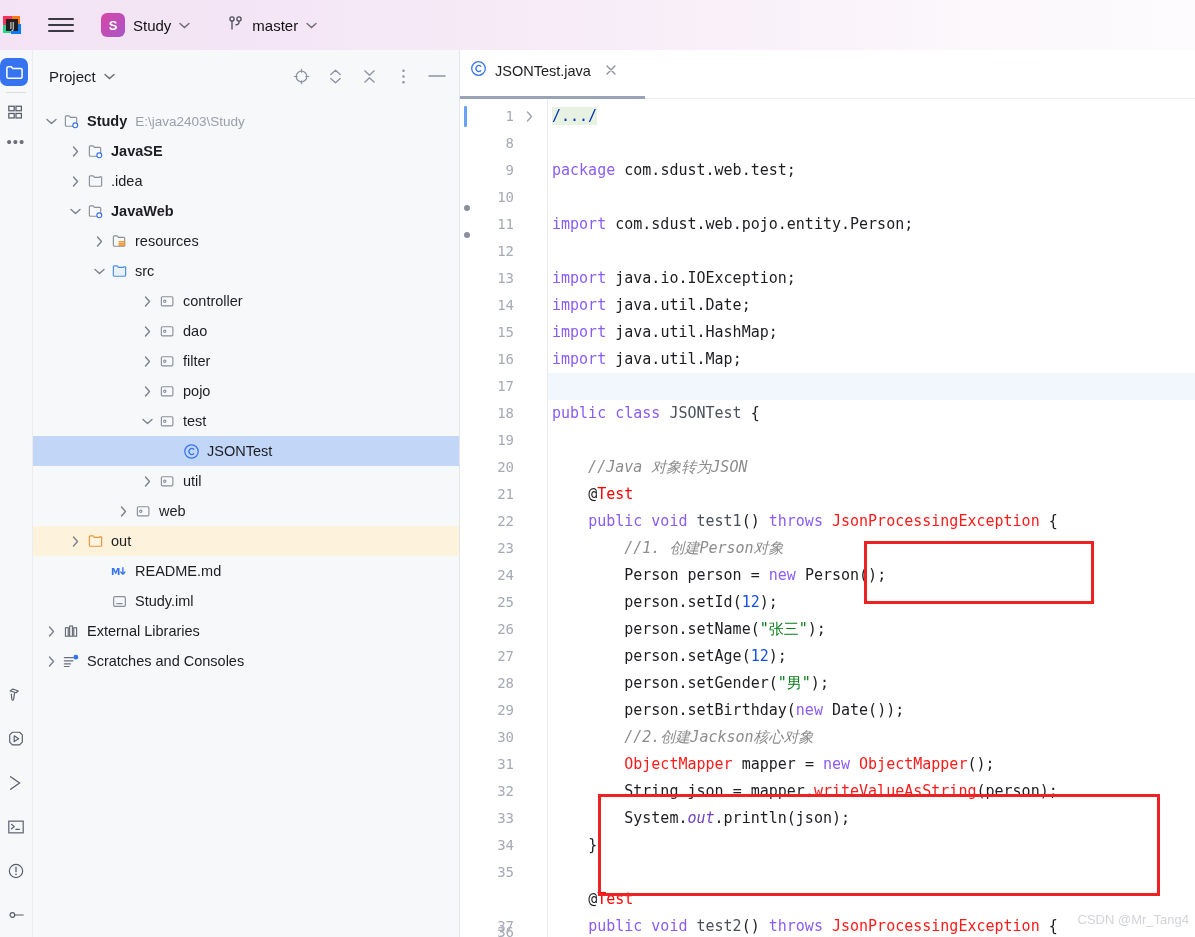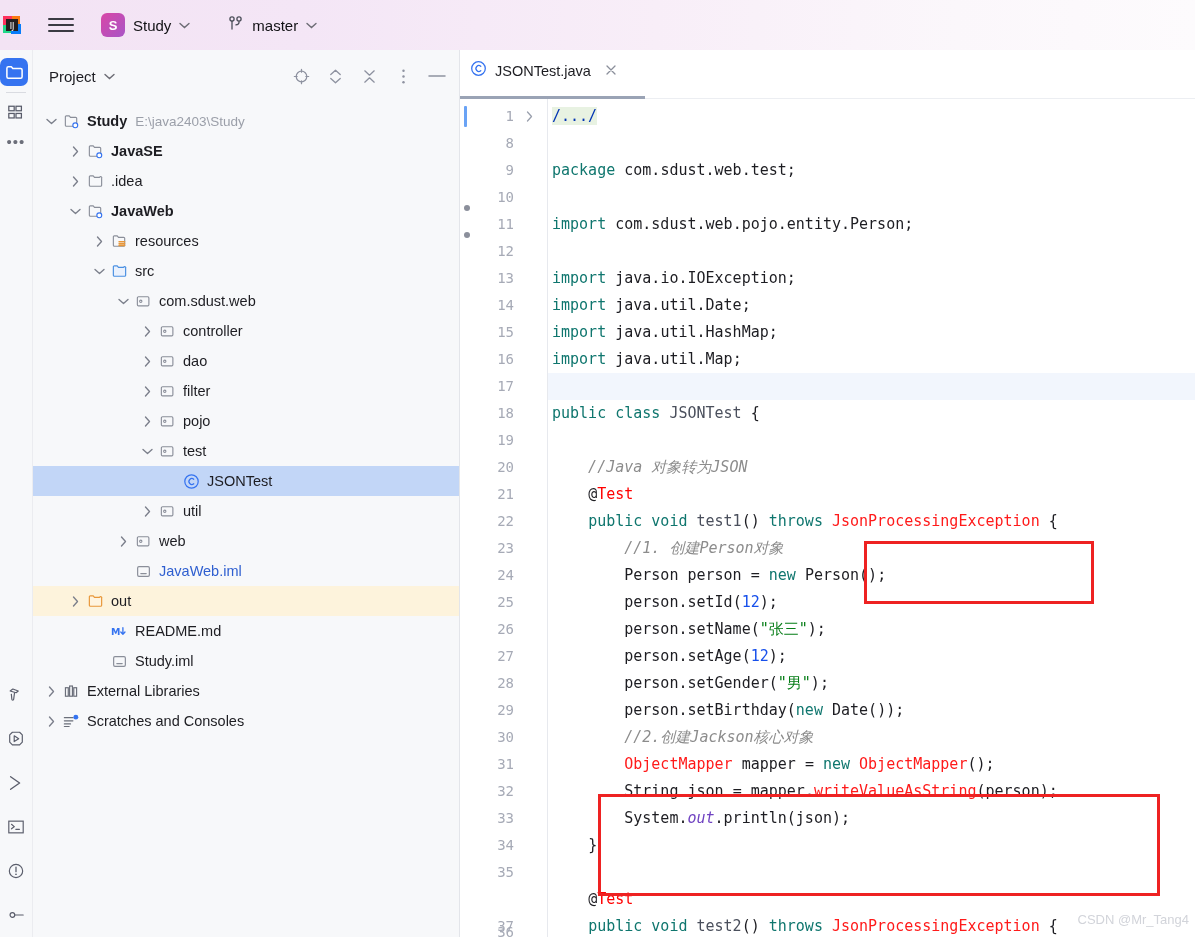--- a/index.html
+++ b/index.html
@@ -143,21 +143,21 @@
   .fold-arrow { position:absolute; left: 66px; color:#9aa0ad; font-size:0; }
 
   .code {
     position: absolute; left: 88px; top: 0; width: 647px; height: 838px;
     font-family: "DejaVu Sans Mono", monospace; font-size: 15px;
     white-space: pre;
   }
   .cline { height: 27px; line-height: 27px; padding-left: 4px; }
   .cline.hl { background: #f2f6fd; }
 
-  .kw   { color: #0f766e; }
+  .kw   { color: #8b5cf6; }
   .str  { color: #067d17; }
   .num  { color: #1750eb; }
   .cmt  { color: #8c8c8c; font-style: italic; }
   .annr { color: #ff0000; }
   .red  { color: #ff1a1a; }
   .pln  { color: #1d1d22; }
   .typ  { color: #4a4f5c; }
   .fld  { color: #6f42c1; font-style: italic; }
   .folded { background: #e8f2e2; color:#0033b3; }
 
@@ -401,151 +401,127 @@
               <path d="M1 1.5L5.5 5.5L10 1.5" stroke="#7b7f8b" stroke-width="1.35" fill="none" stroke-linecap="round" stroke-linejoin="round"></path>
             </svg>
           </span>
           <span class="ticon">
             <svg width="17" height="17" viewBox="0 0 18 18">
               <path d="M2.5 4.2A1.1 1.1 0 013.6 3h3l1.3 1.6h5.5A1.1 1.1 0 0115.5 5.7v7.1A1.1 1.1 0 0114.4 14H3.6a1.1 1.1 0 01-1.1-1.2z" fill="#eaf1fd" stroke="#4a90e2" stroke-width="1.25" stroke-linejoin="round"></path>
             </svg>
           </span>
           <span class="tlabel">src</span>
         </div>
-        <div class="row" style="padding-left: 82px;">
+        <div class="row" style="padding-left: 106px;">
+          <span class="arrow">
+            <svg width="7" height="11" viewBox="0 0 7 11">
+              <path d="M1.5 1L5.5 5.5L1.5 10" stroke="#7b7f8b" stroke-width="1.35" fill="none" stroke-linecap="round" stroke-linejoin="round"></path>
+            </svg>
+          </span>
+          <span class="ticon">
+            <svg width="17" height="17" viewBox="0 0 18 18">
+              <rect x="2.5" y="4" width="12.2" height="9.6" rx="1.2" fill="none" stroke="#8a8e99" stroke-width="1.2"></rect>
+              <circle cx="6.1" cy="8.8" r="1.25" fill="none" stroke="#8a8e99" stroke-width="1.1"></circle>
+            </svg>
+          </span>
+          <span class="tlabel">controller</span>
+        </div>
+        <div class="row" style="padding-left: 106px;">
+          <span class="arrow">
+            <svg width="7" height="11" viewBox="0 0 7 11">
+              <path d="M1.5 1L5.5 5.5L1.5 10" stroke="#7b7f8b" stroke-width="1.35" fill="none" stroke-linecap="round" stroke-linejoin="round"></path>
+            </svg>
+          </span>
+          <span class="ticon">
+            <svg width="17" height="17" viewBox="0 0 18 18">
+              <rect x="2.5" y="4" width="12.2" height="9.6" rx="1.2" fill="none" stroke="#8a8e99" stroke-width="1.2"></rect>
+              <circle cx="6.1" cy="8.8" r="1.25" fill="none" stroke="#8a8e99" stroke-width="1.1"></circle>
+            </svg>
+          </span>
+          <span class="tlabel">dao</span>
+        </div>
+        <div class="row" style="padding-left: 106px;">
+          <span class="arrow">
+            <svg width="7" height="11" viewBox="0 0 7 11">
+              <path d="M1.5 1L5.5 5.5L1.5 10" stroke="#7b7f8b" stroke-width="1.35" fill="none" stroke-linecap="round" stroke-linejoin="round"></path>
+            </svg>
+          </span>
+          <span class="ticon">
+            <svg width="17" height="17" viewBox="0 0 18 18">
+              <rect x="2.5" y="4" width="12.2" height="9.6" rx="1.2" fill="none" stroke="#8a8e99" stroke-width="1.2"></rect>
+              <circle cx="6.1" cy="8.8" r="1.25" fill="none" stroke="#8a8e99" stroke-width="1.1"></circle>
+            </svg>
+          </span>
+          <span class="tlabel">filter</span>
+        </div>
+        <div class="row" style="padding-left: 106px;">
+          <span class="arrow">
+            <svg width="7" height="11" viewBox="0 0 7 11">
+              <path d="M1.5 1L5.5 5.5L1.5 10" stroke="#7b7f8b" stroke-width="1.35" fill="none" stroke-linecap="round" stroke-linejoin="round"></path>
+            </svg>
+          </span>
+          <span class="ticon">
+            <svg width="17" height="17" viewBox="0 0 18 18">
+              <rect x="2.5" y="4" width="12.2" height="9.6" rx="1.2" fill="none" stroke="#8a8e99" stroke-width="1.2"></rect>
+              <circle cx="6.1" cy="8.8" r="1.25" fill="none" stroke="#8a8e99" stroke-width="1.1"></circle>
+            </svg>
+          </span>
+          <span class="tlabel">pojo</span>
+        </div>
+        <div class="row" style="padding-left: 106px;">
           <span class="arrow">
             <svg width="11" height="7" viewBox="0 0 11 7">
               <path d="M1 1.5L5.5 5.5L10 1.5" stroke="#7b7f8b" stroke-width="1.35" fill="none" stroke-linecap="round" stroke-linejoin="round"></path>
             </svg>
           </span>
           <span class="ticon">
             <svg width="17" height="17" viewBox="0 0 18 18">
               <rect x="2.5" y="4" width="12.2" height="9.6" rx="1.2" fill="none" stroke="#8a8e99" stroke-width="1.2"></rect>
               <circle cx="6.1" cy="8.8" r="1.25" fill="none" stroke="#8a8e99" stroke-width="1.1"></circle>
             </svg>
           </span>
-          <span class="tlabel">com.sdust.web</span>
+          <span class="tlabel">test</span>
+        </div>
+        <div class="row selected" style="padding-left: 130px;">
+          <span class="arrow empty"></span>
+          <span class="ticon">
+            <svg width="17" height="17" viewBox="0 0 18 18">
+              <circle cx="9" cy="9" r="7.1" fill="none" stroke="#3573f0" stroke-width="1.3"></circle>
+              <path d="M11.4 6.6a3.1 3.1 0 100 4.8" fill="none" stroke="#3573f0" stroke-width="1.3" stroke-linecap="round"></path>
+            </svg>
+          </span>
+          <span class="tlabel">JSONTest</span>
         </div>
         <div class="row" style="padding-left: 106px;">
           <span class="arrow">
             <svg width="7" height="11" viewBox="0 0 7 11">
               <path d="M1.5 1L5.5 5.5L1.5 10" stroke="#7b7f8b" stroke-width="1.35" fill="none" stroke-linecap="round" stroke-linejoin="round"></path>
             </svg>
           </span>
           <span class="ticon">
             <svg width="17" height="17" viewBox="0 0 18 18">
               <rect x="2.5" y="4" width="12.2" height="9.6" rx="1.2" fill="none" stroke="#8a8e99" stroke-width="1.2"></rect>
               <circle cx="6.1" cy="8.8" r="1.25" fill="none" stroke="#8a8e99" stroke-width="1.1"></circle>
             </svg>
           </span>
-          <span class="tlabel">controller</span>
-        </div>
-        <div class="row" style="padding-left: 106px;">
+          <span class="tlabel">util</span>
+        </div>
+        <div class="row" style="padding-left: 82px;">
           <span class="arrow">
             <svg width="7" height="11" viewBox="0 0 7 11">
               <path d="M1.5 1L5.5 5.5L1.5 10" stroke="#7b7f8b" stroke-width="1.35" fill="none" stroke-linecap="round" stroke-linejoin="round"></path>
             </svg>
           </span>
           <span class="ticon">
             <svg width="17" height="17" viewBox="0 0 18 18">
               <rect x="2.5" y="4" width="12.2" height="9.6" rx="1.2" fill="none" stroke="#8a8e99" stroke-width="1.2"></rect>
               <circle cx="6.1" cy="8.8" r="1.25" fill="none" stroke="#8a8e99" stroke-width="1.1"></circle>
             </svg>
           </span>
-          <span class="tlabel">dao</span>
-        </div>
-        <div class="row" style="padding-left: 106px;">
-          <span class="arrow">
-            <svg width="7" height="11" viewBox="0 0 7 11">
-              <path d="M1.5 1L5.5 5.5L1.5 10" stroke="#7b7f8b" stroke-width="1.35" fill="none" stroke-linecap="round" stroke-linejoin="round"></path>
-            </svg>
-          </span>
-          <span class="ticon">
-            <svg width="17" height="17" viewBox="0 0 18 18">
-              <rect x="2.5" y="4" width="12.2" height="9.6" rx="1.2" fill="none" stroke="#8a8e99" stroke-width="1.2"></rect>
-              <circle cx="6.1" cy="8.8" r="1.25" fill="none" stroke="#8a8e99" stroke-width="1.1"></circle>
-            </svg>
-          </span>
-          <span class="tlabel">filter</span>
-        </div>
-        <div class="row" style="padding-left: 106px;">
-          <span class="arrow">
-            <svg width="7" height="11" viewBox="0 0 7 11">
-              <path d="M1.5 1L5.5 5.5L1.5 10" stroke="#7b7f8b" stroke-width="1.35" fill="none" stroke-linecap="round" stroke-linejoin="round"></path>
-            </svg>
-          </span>
-          <span class="ticon">
-            <svg width="17" height="17" viewBox="0 0 18 18">
-              <rect x="2.5" y="4" width="12.2" height="9.6" rx="1.2" fill="none" stroke="#8a8e99" stroke-width="1.2"></rect>
-              <circle cx="6.1" cy="8.8" r="1.25" fill="none" stroke="#8a8e99" stroke-width="1.1"></circle>
-            </svg>
-          </span>
-          <span class="tlabel">pojo</span>
-        </div>
-        <div class="row" style="padding-left: 106px;">
-          <span class="arrow">
-            <svg width="11" height="7" viewBox="0 0 11 7">
-              <path d="M1 1.5L5.5 5.5L10 1.5" stroke="#7b7f8b" stroke-width="1.35" fill="none" stroke-linecap="round" stroke-linejoin="round"></path>
-            </svg>
-          </span>
-          <span class="ticon">
-            <svg width="17" height="17" viewBox="0 0 18 18">
-              <rect x="2.5" y="4" width="12.2" height="9.6" rx="1.2" fill="none" stroke="#8a8e99" stroke-width="1.2"></rect>
-              <circle cx="6.1" cy="8.8" r="1.25" fill="none" stroke="#8a8e99" stroke-width="1.1"></circle>
-            </svg>
-          </span>
-          <span class="tlabel">test</span>
-        </div>
-        <div class="row selected" style="padding-left: 130px;">
-          <span class="arrow empty"></span>
-          <span class="ticon">
-            <svg width="17" height="17" viewBox="0 0 18 18">
-              <circle cx="9" cy="9" r="7.1" fill="none" stroke="#3573f0" stroke-width="1.3"></circle>
-              <path d="M11.4 6.6a3.1 3.1 0 100 4.8" fill="none" stroke="#3573f0" stroke-width="1.3" stroke-linecap="round"></path>
-            </svg>
-          </span>
-          <span class="tlabel">JSONTest</span>
-        </div>
-        <div class="row" style="padding-left: 106px;">
-          <span class="arrow">
-            <svg width="7" height="11" viewBox="0 0 7 11">
-              <path d="M1.5 1L5.5 5.5L1.5 10" stroke="#7b7f8b" stroke-width="1.35" fill="none" stroke-linecap="round" stroke-linejoin="round"></path>
-            </svg>
-          </span>
-          <span class="ticon">
-            <svg width="17" height="17" viewBox="0 0 18 18">
-              <rect x="2.5" y="4" width="12.2" height="9.6" rx="1.2" fill="none" stroke="#8a8e99" stroke-width="1.2"></rect>
-              <circle cx="6.1" cy="8.8" r="1.25" fill="none" stroke="#8a8e99" stroke-width="1.1"></circle>
-            </svg>
-          </span>
-          <span class="tlabel">util</span>
-        </div>
-        <div class="row" style="padding-left: 82px;">
-          <span class="arrow">
-            <svg width="7" height="11" viewBox="0 0 7 11">
-              <path d="M1.5 1L5.5 5.5L1.5 10" stroke="#7b7f8b" stroke-width="1.35" fill="none" stroke-linecap="round" stroke-linejoin="round"></path>
-            </svg>
-          </span>
-          <span class="ticon">
-            <svg width="17" height="17" viewBox="0 0 18 18">
-              <rect x="2.5" y="4" width="12.2" height="9.6" rx="1.2" fill="none" stroke="#8a8e99" stroke-width="1.2"></rect>
-              <circle cx="6.1" cy="8.8" r="1.25" fill="none" stroke="#8a8e99" stroke-width="1.1"></circle>
-            </svg>
-          </span>
           <span class="tlabel">web</span>
-        </div>
-        <div class="row" style="padding-left: 82px;">
-          <span class="arrow empty"></span>
-          <span class="ticon">
-            <svg width="17" height="17" viewBox="0 0 18 18">
-              <rect x="2.8" y="3.8" width="12.4" height="10.4" rx="1.4" fill="none" stroke="#8a8e99" stroke-width="1.25"></rect>
-              <path d="M6.2 11.2h5.6" stroke="#8a8e99" stroke-width="1.4" stroke-linecap="round"></path>
-            </svg>
-          </span>
-          <span class="tlabel blue">JavaWeb.iml</span>
         </div>
         <div class="row outdir" style="padding-left: 34px;">
           <span class="arrow">
             <svg width="7" height="11" viewBox="0 0 7 11">
               <path d="M1.5 1L5.5 5.5L1.5 10" stroke="#7b7f8b" stroke-width="1.35" fill="none" stroke-linecap="round" stroke-linejoin="round"></path>
             </svg>
           </span>
           <span class="ticon">
             <svg width="17" height="17" viewBox="0 0 18 18">
               <path d="M2.5 4.2A1.1 1.1 0 013.6 3h3l1.3 1.6h5.5A1.1 1.1 0 0115.5 5.7v7.1A1.1 1.1 0 0114.4 14H3.6a1.1 1.1 0 01-1.1-1.2z" fill="#fff4e0" stroke="#e8973a" stroke-width="1.25" stroke-linejoin="round"></path>

